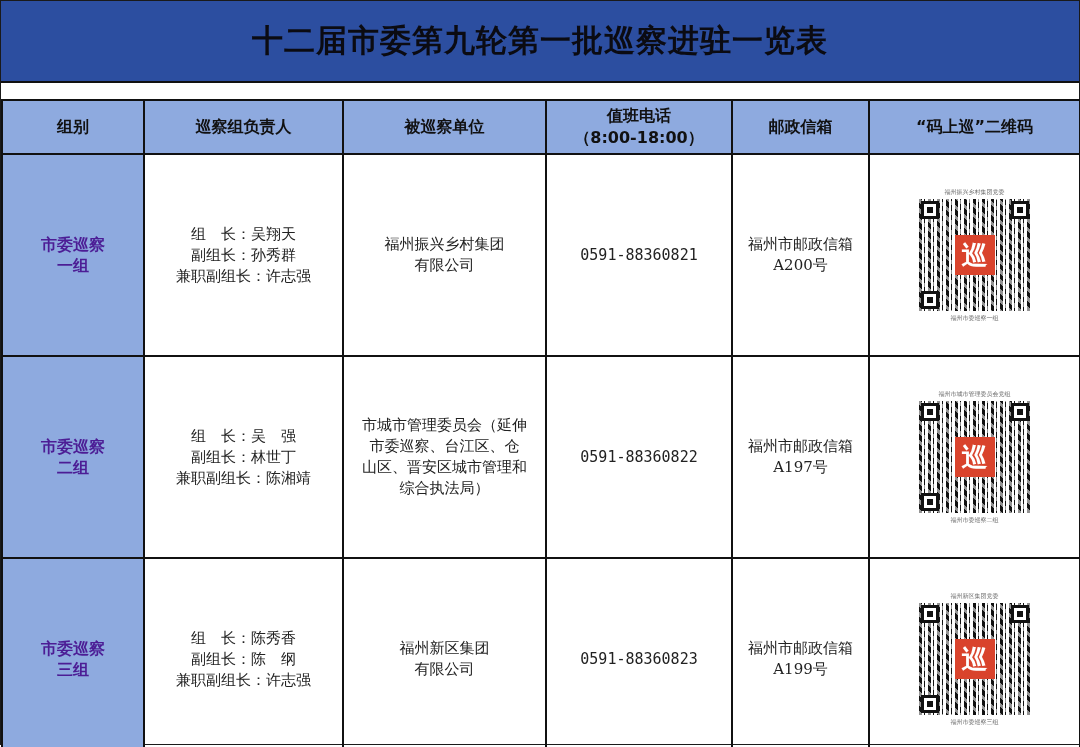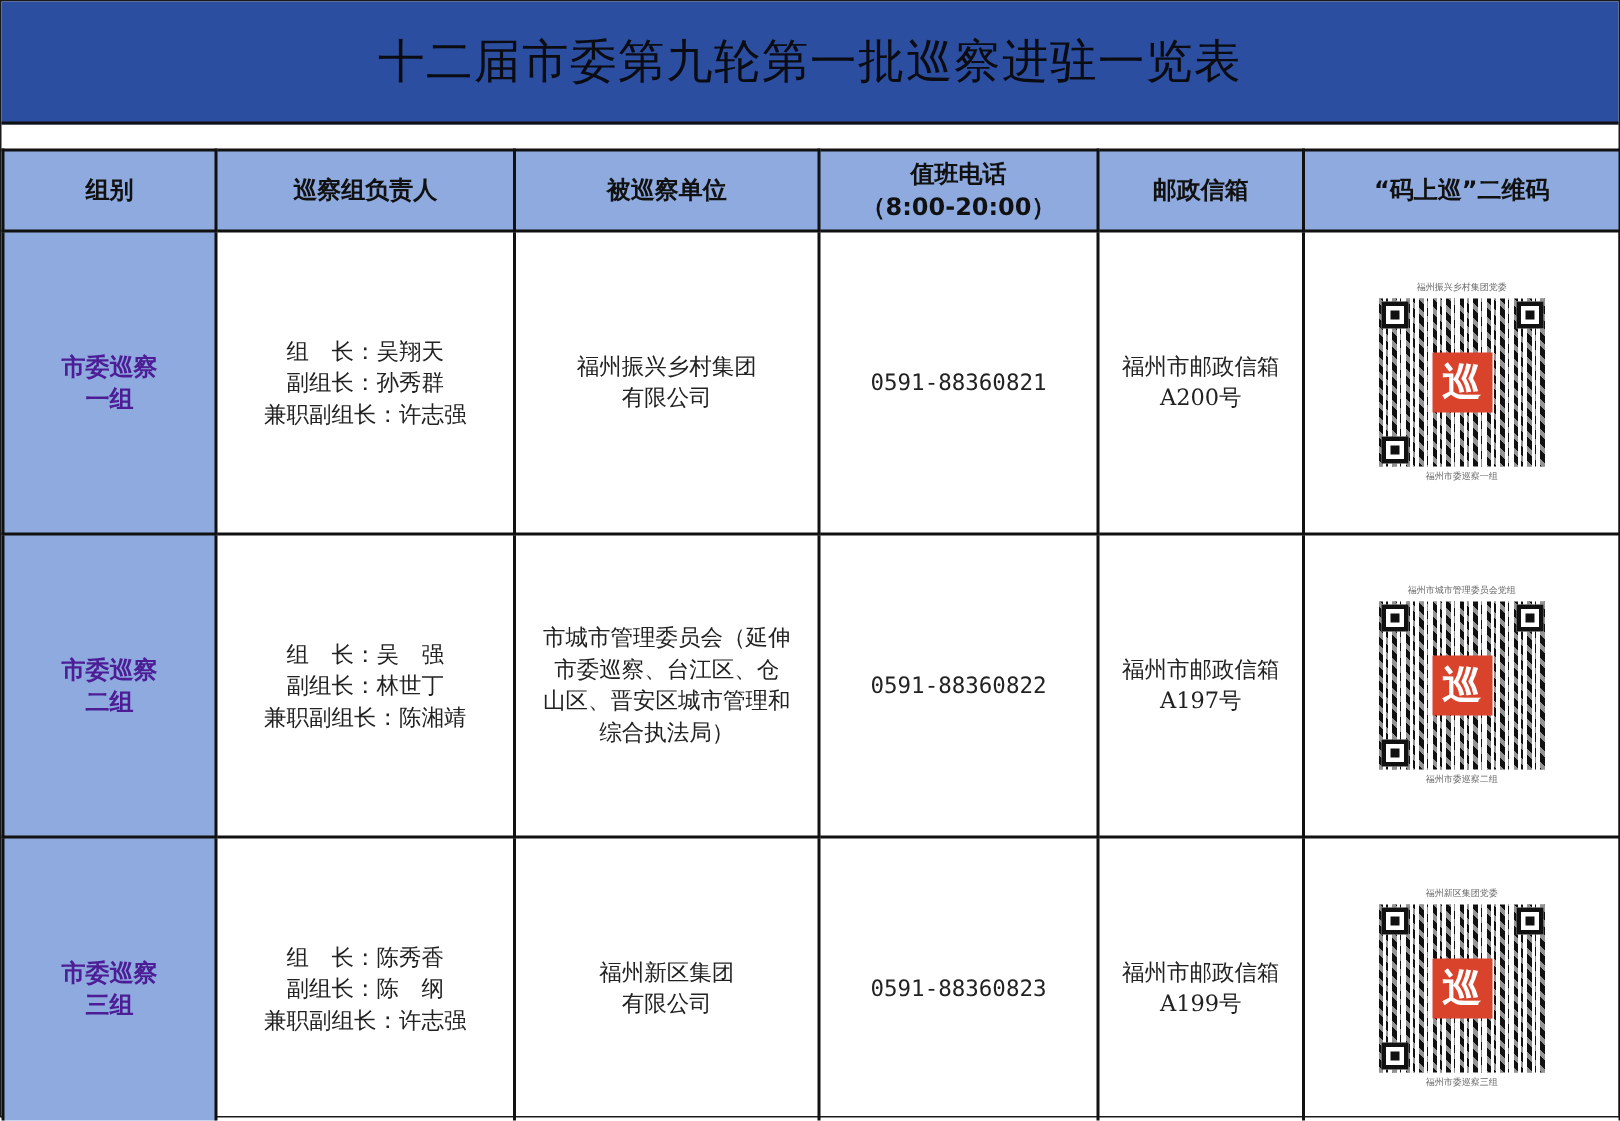--- a/index.html
+++ b/index.html
@@ -1,19 +1,19 @@
 <!DOCTYPE html>
 <html><head>
   <meta charset="utf-8">
   <style>
     html, body { margin: 0; padding: 0; background: #ffffff; }
     body { width: 1080px; height: 747px; overflow: hidden; position: relative; font-family: "DejaVu Sans", sans-serif; }
     .frame { position: absolute; left: 0; top: 0; width: 1078px; height: 743px; border: 1px solid #1a1a1a; background: #ffffff; }
     .title-bar { position: absolute; left: 0; top: 0; width: 1078px; height: 80px; background: #2c4ea0; border-bottom: 2px solid #111; display: flex; align-items: center; justify-content: center; }
-    .title-bar h1 { margin: 13px; font-size: 31px; font-weight: normal; color: #0b0b12; letter-spacing: 1px; font-family: "DejaVu Sans", sans-serif; }
+    .title-bar h1 { margin: 13px; font-size: 31px; font-weight: bold; color: #0b0b12; letter-spacing: 1px; font-family: "DejaVu Sans", sans-serif; }
     table { position: absolute; left: 0; top: 82px; border-collapse: collapse; table-layout: fixed; width: 1078px; margin-top: 16px; }
     td, th { border: 2px solid #111; padding: 0; text-align: center; vertical-align: middle; }
     th { background: #8eaadf; height: 52px; font-size: 16px; font-weight: bold; color: #111; line-height: 22px; font-family: "DejaVu Sans", sans-serif; }
     td { height: 200px; font-size: 15px; color: #222; line-height: 21px; font-family: "DejaVu Serif", serif; }
     td.group { background: #8eaadf; font-weight: bold; font-family: "DejaVu Sans", sans-serif; color: #4c1d95; font-size: 16px; }
     .leaders div { white-space: pre; }
     .unit { padding: 0 4px; }
     .phone { font-family: "DejaVu Sans Mono", monospace; font-size: 15px; letter-spacing: 0px; }
     .qr-wrap { display: flex; flex-direction: column; align-items: center; justify-content: center; }
     .qr-caption { font-size: 6px; color: #666; line-height: 8px; font-family: "DejaVu Sans", sans-serif; margin: 3px 0; }
@@ -45,21 +45,21 @@
       <col style="width:137px">
       <col style="width:211px">
     </colgroup>
     <thead>
       <tr>
         <th>组别</th>
         <th>巡察组负责人</th>
         <th>被巡察单位</th>
         <th>
           <div>值班电话</div>
-          <div>（8:00-20:00）</div>
+          <div>（8:00-18:00）</div>
         </th>
         <th>邮政信箱</th>
         <th>“码上巡”二维码</th>
       </tr>
     </thead>
     <tbody>
 
       <tr>
         <td class="group">
           <div>市委巡察</div>

